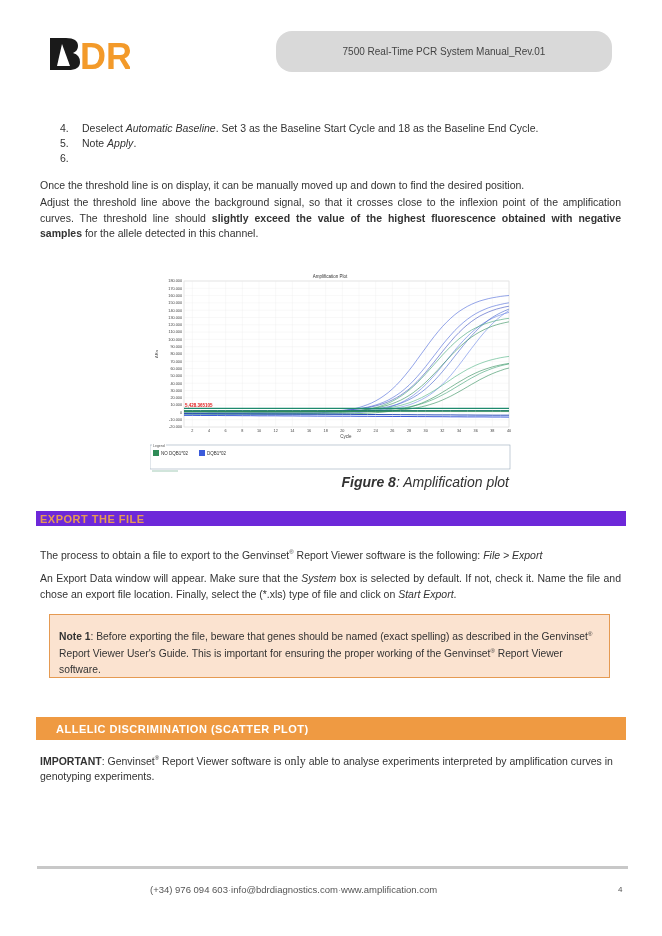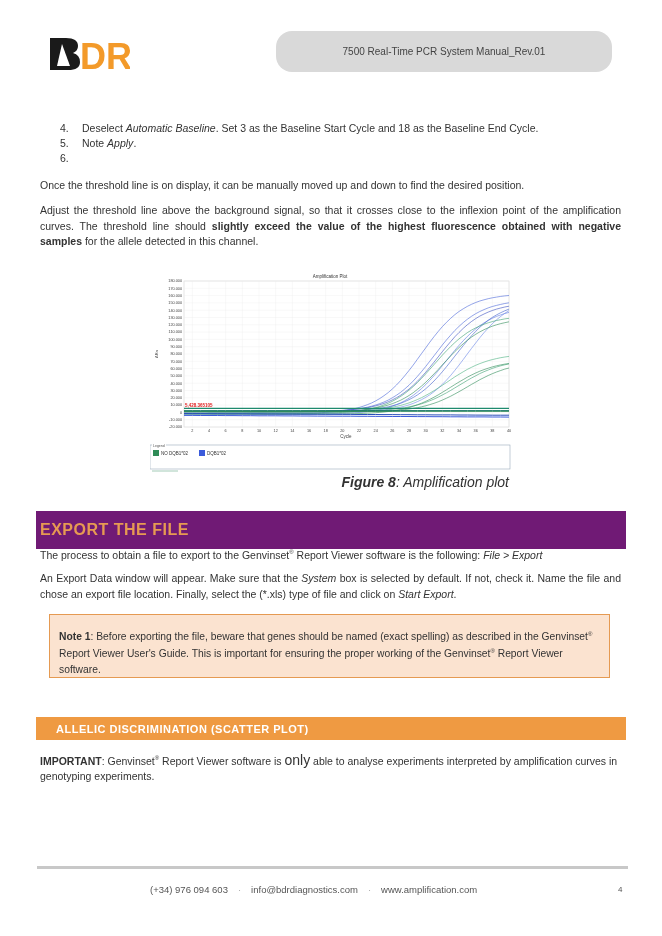--- a/index.html
+++ b/index.html
@@ -7,26 +7,26 @@
   .logo{position:absolute;left:48px;top:36px;width:82px;height:36px;}
   .header-box{position:absolute;left:276px;top:31px;width:336px;height:41px;background:#d9d9d9;border-radius:16px;display:flex;align-items:center;justify-content:center;font-size:10px;color:#444;}
   .list{position:absolute;left:60px;top:121px;font-size:10.5px;line-height:15px;margin:0;padding:0;list-style:none;}
   .list li{display:flex;}
   .list .num{width:22px;display:inline-block;}
   p.body{position:absolute;left:40px;width:581px;margin:0;font-size:10.5px;line-height:15.5px;text-align:justify;}
   .figure{position:absolute;left:150px;top:272px;width:362px;height:202px;}
   .caption{position:absolute;right:153px;top:474px;font-size:14px;}
   .caption b{font-style:italic;font-weight:bold;}
   .caption i{font-style:italic;}
-  .section-light{position:absolute;left:36px;top:511px;width:590px;height:38px;background:#701a75;color:#e69a52;font-weight:bold;font-size:16px;letter-spacing:0.5px;display:flex;align-items:center;padding-left:4px;box-sizing:border-box;}
+  .section-light{position:absolute;left:36px;top:511px;width:590px;height:15px;background:#6d28d9;color:#e69a52;font-weight:bold;font-size:11px;letter-spacing:0.5px;display:flex;align-items:center;padding-left:4px;box-sizing:border-box;}
   .section-dark{position:absolute;left:36px;top:717px;width:590px;height:23px;background:#ef9a42;color:#fff;font-weight:bold;font-size:11px;letter-spacing:0.5px;display:flex;align-items:center;padding-left:20px;box-sizing:border-box;}
   .note{position:absolute;left:49px;top:614px;width:561px;height:64px;background:#fbe3d0;border:1.5px solid #e59a52;box-sizing:border-box;padding:12px 9px;font-size:10.3px;line-height:15px;}
   .footer-bar{position:absolute;left:37px;top:866px;width:591px;height:3px;background:#c8c8c8;}
   .footer{position:absolute;left:0;top:884px;width:662px;font-size:9.5px;color:#555;}
-  .footer .contact{position:absolute;left:150px;display:flex;gap:10px;}
+  .footer .contact{position:absolute;left:150px;display:flex;}
   .footer .sep{color:#aaa;}
   .footer .page{position:absolute;left:618px;font-size:8px;top:1px;}
   sup{font-size:6px;}
 </style>
 </head>
 <body>
 
 <div class="logo">
   <svg width="82" height="36" viewBox="0 0 82 36">
     <path d="M2 2 H18 Q30 2 30 10 Q30 15 25 17 Q32 19 32 26 Q32 34 20 34 H2 Z" fill="#1a1a1a"></path>
@@ -46,21 +46,21 @@
   <li>
       <span class="num">5.</span>
       <span><span>Note </span><i>Apply</i><span>.</span></span>
     </li>
   <li>
       <span class="num">6.</span>
     </li>
 </ul>
 
 <p class="body" style="top:178px;">Once the threshold line is on display, it can be manually moved up and down to find the desired position.</p>
-<p class="body" style="top:203px;"><span>Adjust the threshold line above the background signal, so that it crosses close to the inflexion point of the amplification curves. The threshold line should </span><b>slightly exceed the value of the highest fluorescence obtained with negative samples</b><span> for the allele detected in this channel.</span></p>
+<p class="body" style="top:195px;"><span>Adjust the threshold line above the background signal, so that it crosses close to the inflexion point of the amplification curves. The threshold line should </span><b>slightly exceed the value of the highest fluorescence obtained with negative samples</b><span> for the allele detected in this channel.</span></p>
 
 <div class="figure">
   <svg width="362" height="202" viewBox="0 0 362 202" font-family="Liberation Sans, sans-serif">
     <text x="180" y="6" font-size="4.5" text-anchor="middle" fill="#333">Amplification Plot</text>
     <g id="plotarea">
       <rect x="34" y="9" width="325" height="146" fill="#fff" stroke="#ccc" stroke-width="0.5"></rect>
       <g id="grid" stroke="#eee" stroke-width="0.4">
           <line x1="34" x2="359" y1="9" y2="9"></line>
           <line x1="34" x2="359" y1="16.30000000000001" y2="16.30000000000001"></line>
           <line x1="34" x2="359" y1="23.599999999999994" y2="23.599999999999994"></line>
@@ -188,21 +188,21 @@
 
 <div class="section-light">EXPORT THE FILE</div>
 <p class="body" style="top:545px;"><span>The process to obtain a file to export to the Genvinset</span><sup>®</sup><span> Report Viewer software is the following: </span><i>File &gt; Export</i></p>
 <p class="body" style="top:571px;"><span>An Export Data window will appear. Make sure that the </span><i>System</i><span> box is selected by default. If not, check it. Name the file and chose an export file location. Finally, select the (*.xls) type of file and click on </span><i>Start Export</i><span>.</span></p>
 
 <div class="note">
   <b>Note 1</b><span>: Before exporting the file, beware that genes should be named (exact spelling) as described in the Genvinset</span><sup>®</sup><span> Report Viewer User's Guide. This is important for ensuring the proper working of the Genvinset</span><sup>®</sup><span> Report Viewer software.</span>
 </div>
 
 <div class="section-dark">ALLELIC DISCRIMINATION (SCATTER PLOT)</div>
-<p class="body" style="top:751px;text-align:left;"><b>IMPORTANT</b><span>: Genvinset</span><sup>®</sup><span> Report Viewer software is </span><span style="font-size:14px;">only</span><span> able to analyse experiments interpreted by amplification curves in genotyping experiments.</span></p>
+<p class="body" style="top:751px;text-align:left;"><b>IMPORTANT</b><span>: Genvinset</span><sup>®</sup><span> Report Viewer software is </span><span style="font-size:12px;font-family:Liberation Serif, serif;">only</span><span> able to analyse experiments interpreted by amplification curves in genotyping experiments.</span></p>
 
 <div class="footer-bar"></div>
 <div class="footer">
   <div class="contact">
     <span>(+34) 976 094 603</span>
     <span class="sep">·</span>
     <span>info@bdrdiagnostics.com</span>
     <span class="sep">·</span>
     <span>www.amplification.com</span>
   </div>

